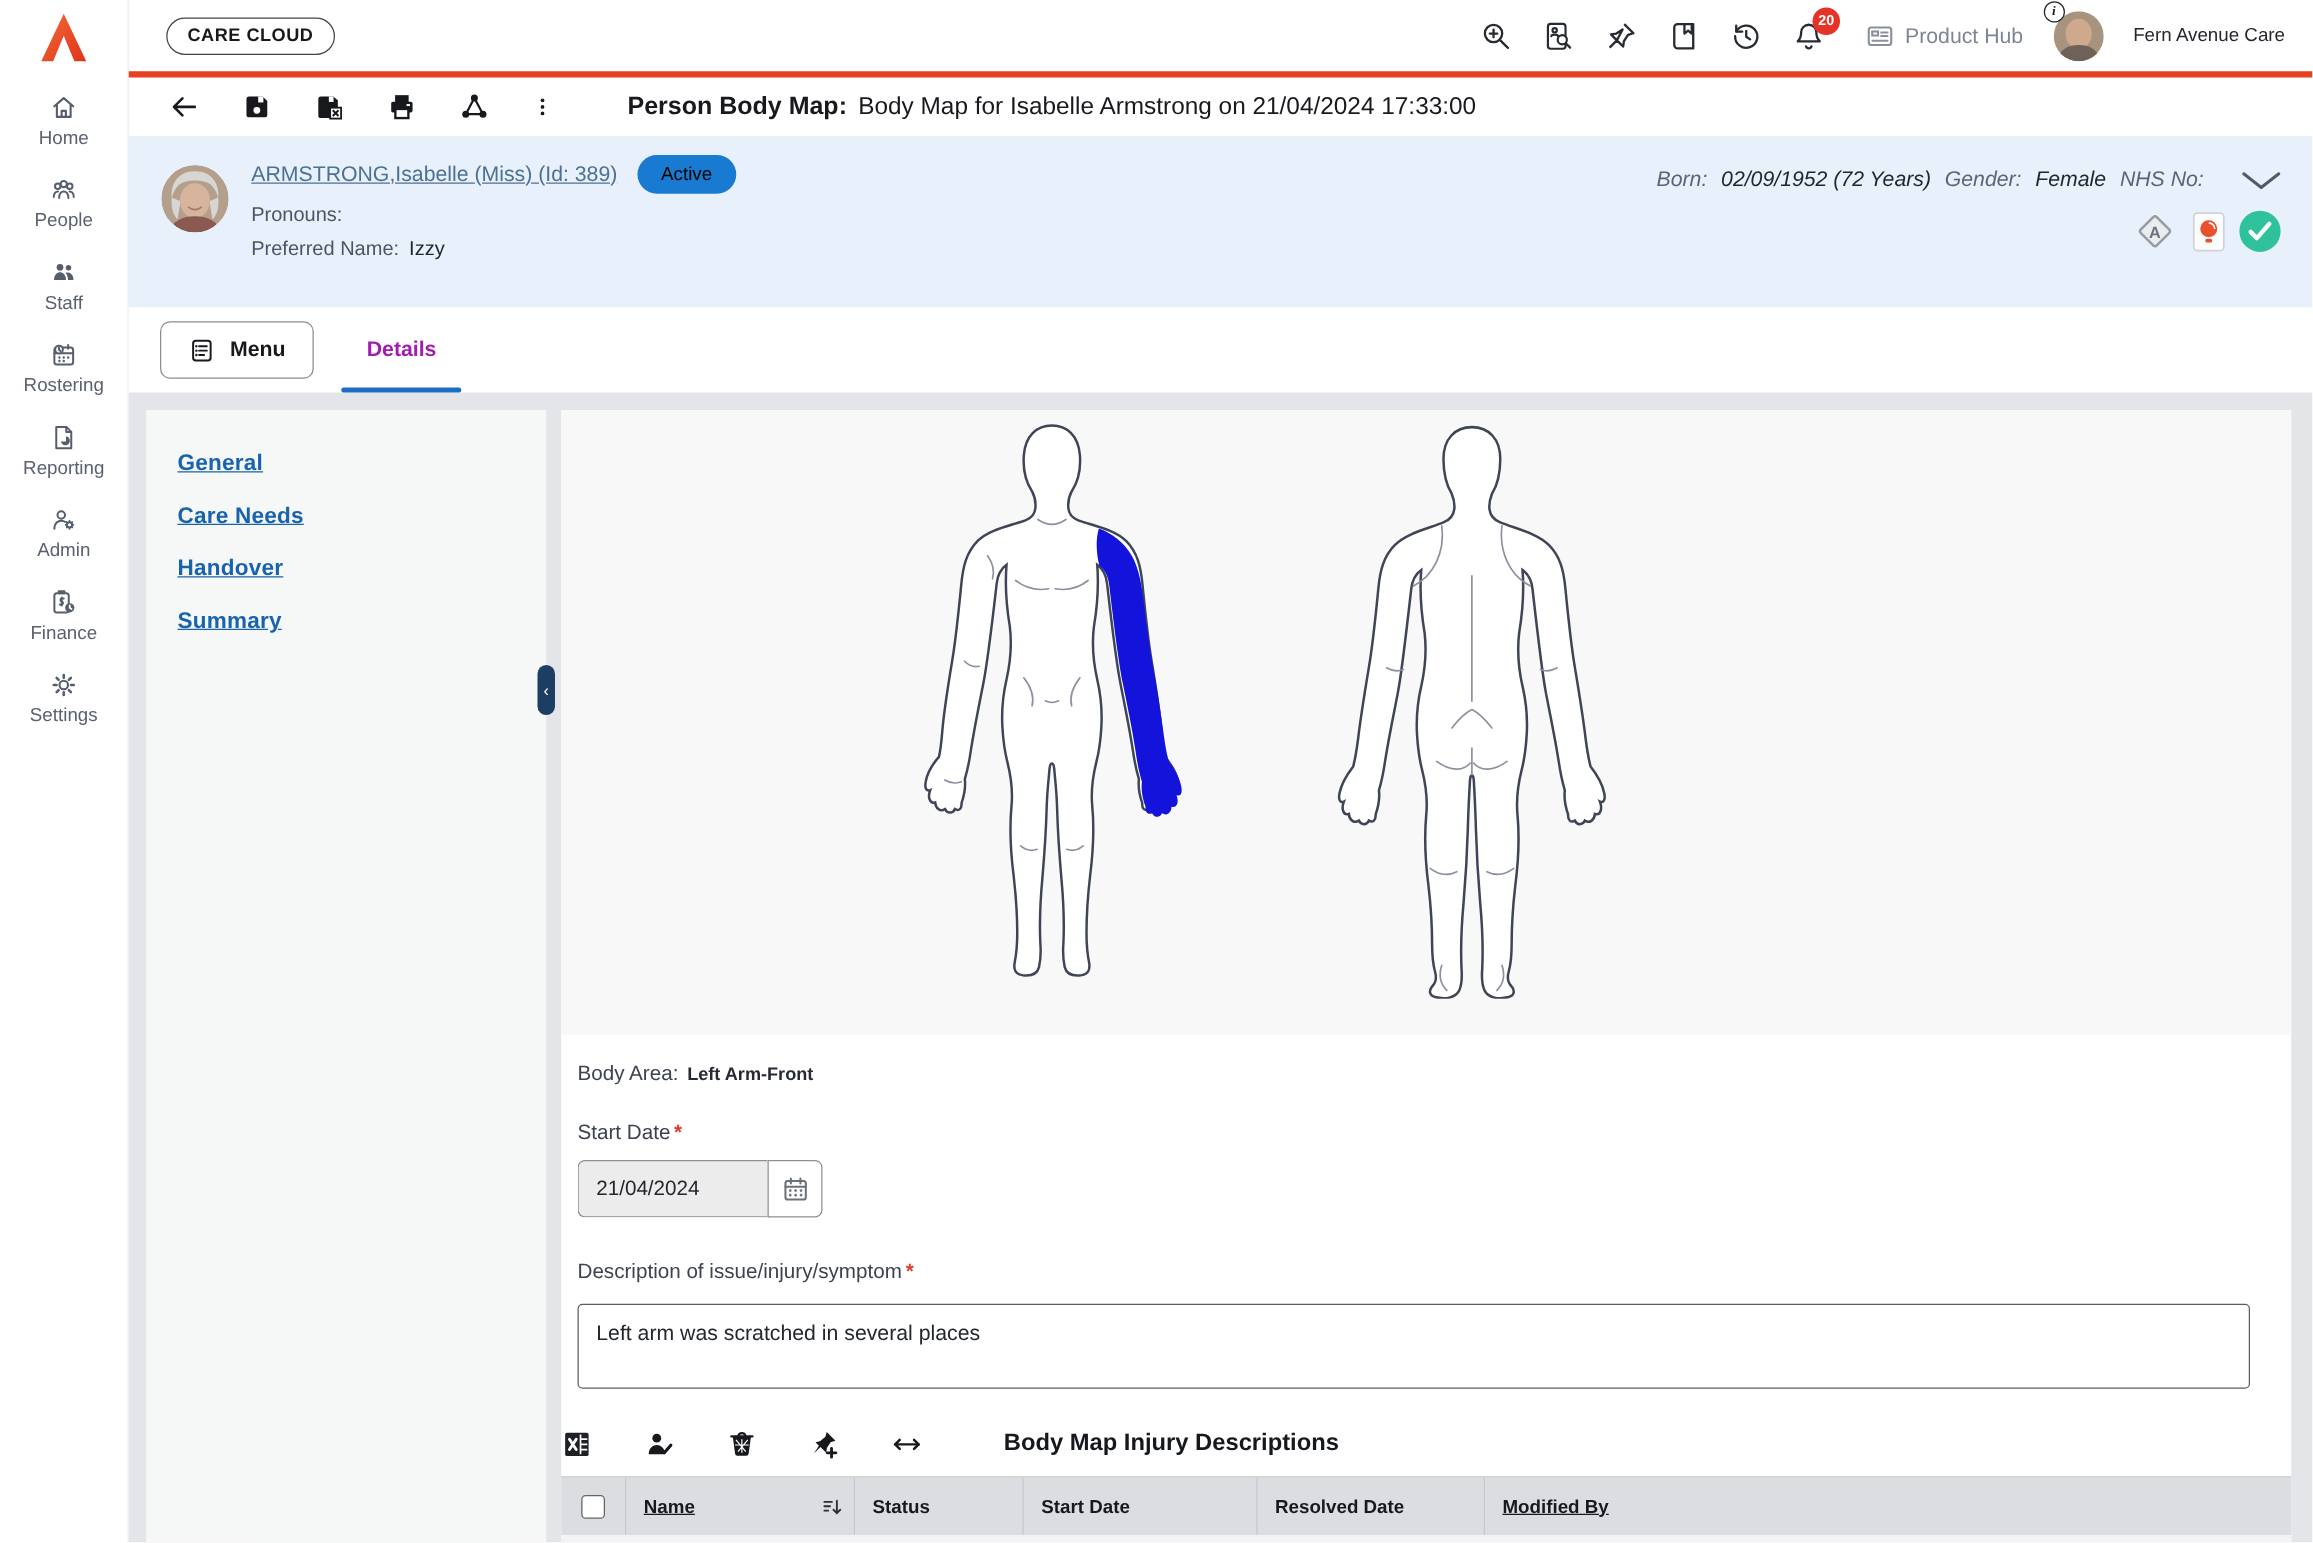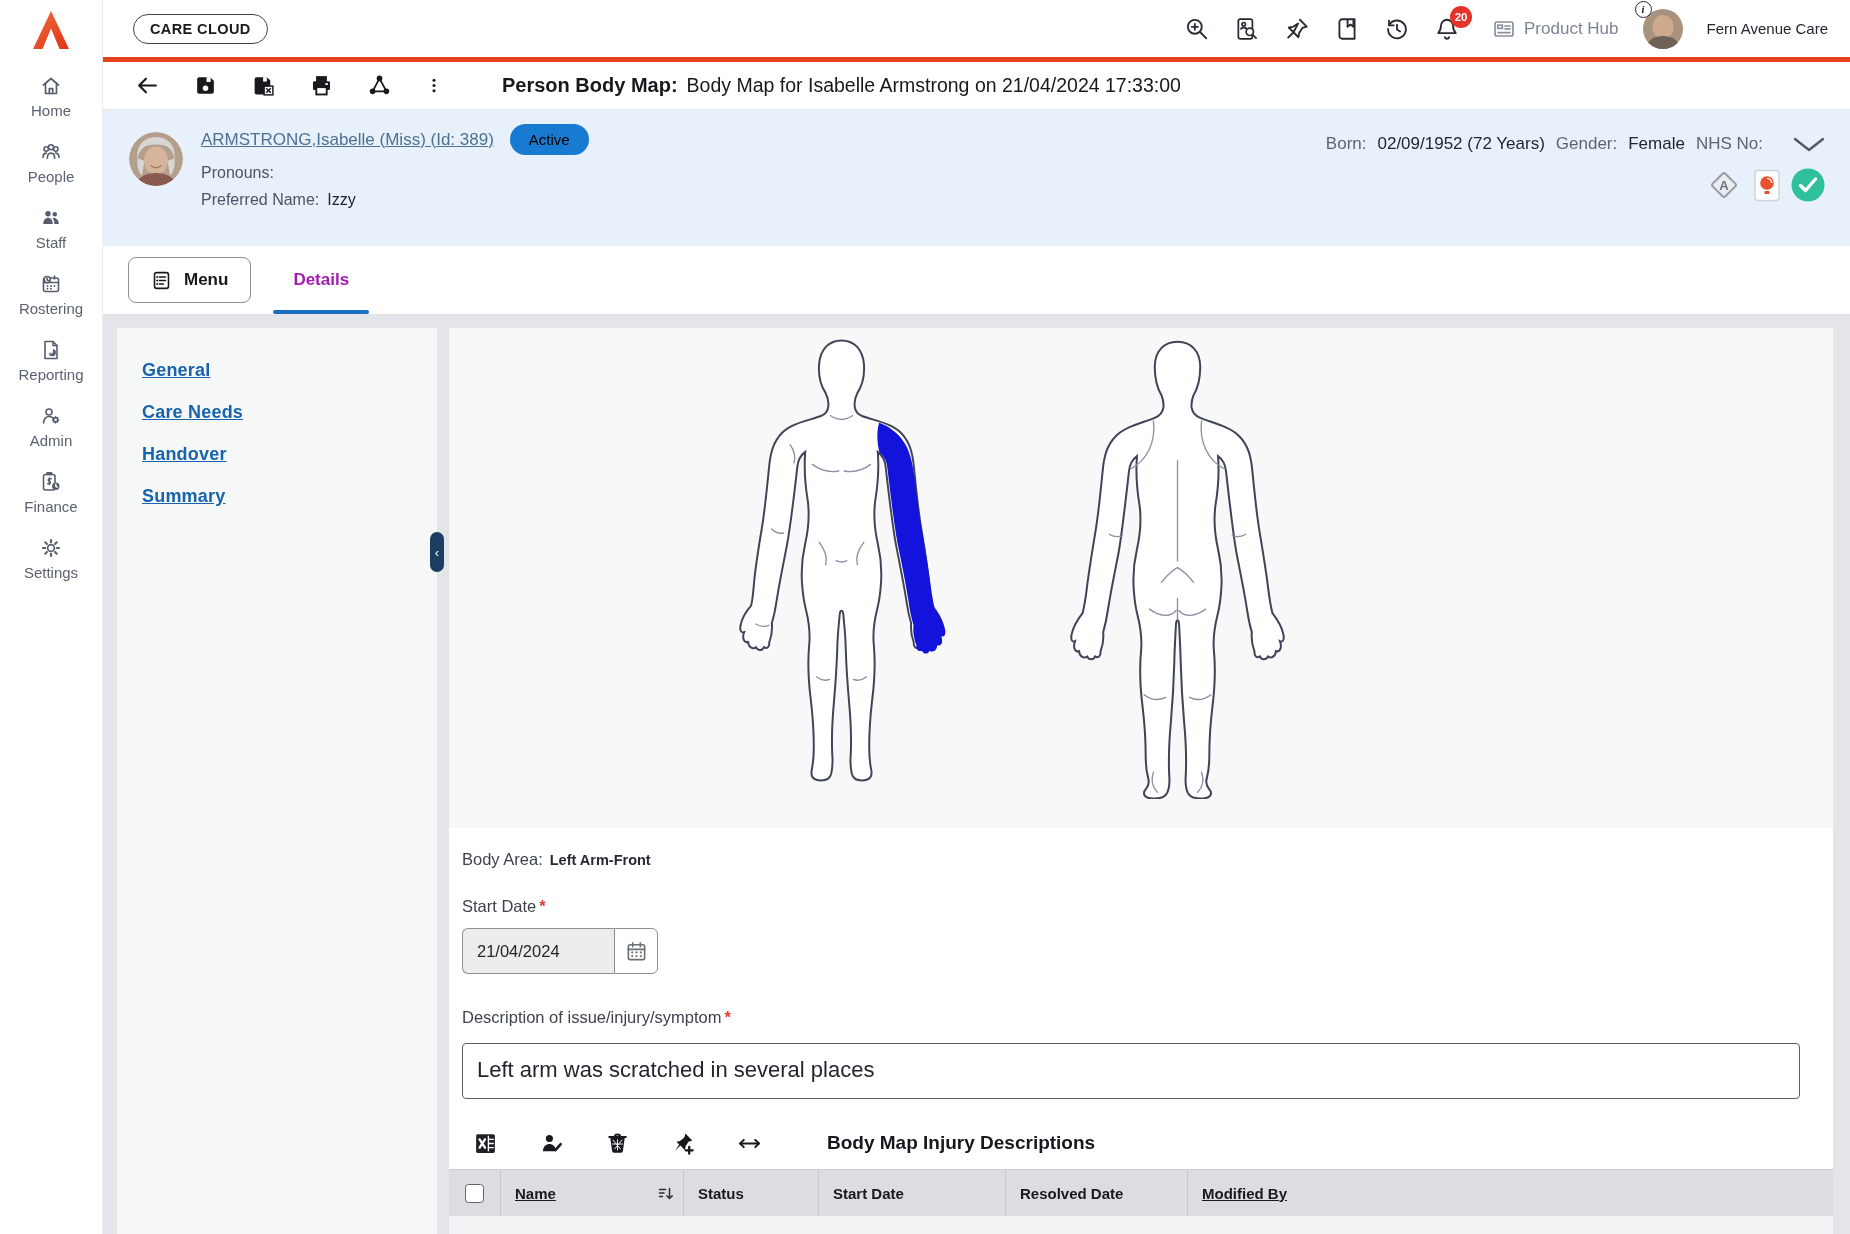--- a/index.html
+++ b/index.html
@@ -40,21 +40,21 @@
   
   .banner { height:136px; background:#e7f0fb; display:flex; padding:10px 24px 0 26px; flex:none; }
   .b-avatar { width:54px; height:54px; margin-top:12px; border-radius:50%; overflow:hidden; flex:none; cursor:pointer; }
   .b-info { margin-left:18px; padding-top:4px; }
   .b-row1 { display:flex; align-items:center; gap:16px; }
   .name-link { color:#4d7192; text-decoration:underline; font-size:17px; cursor:pointer; }
   .status-pill { background:#187bd1; color:#000000; font-size:15px; padding:7px 19px; border-radius:18px; }
   .b-line { font-size:16px; margin-top:9px; color:#4b5563; }
   .b-line .val { color:#23272d; margin-left:8px; }
   .b-right { margin-left:auto; text-align:right; padding-top:14px; }
-  .demo-row { display:flex; align-items:center; gap:11px; font-size:17px; justify-content:space-between; }
+  .demo-row { display:flex; align-items:center; gap:11px; font-size:17px; justify-content:space-between;font-style:italic; }
   .demo-row .lbl { color:#5c6673; }
   .demo-row .val { color:#23272d; }
   .chev { margin-left:18px; cursor:pointer; }
   .alert-row { display:flex; justify-content:flex-end; align-items:center; gap:9px; margin-top:10px; }
   .alert-row > * { cursor:pointer; }
 
   
   .tabsrow { height:68px; background:#fff; display:flex; align-items:center; padding-left:25px; flex:none; }
   .menu-btn { display:flex; align-items:center; gap:12px; border:1px solid #898f96; border-radius:8px; height:46px; padding:0 22px; font-size:17px; font-weight:bold; color:#17191d; cursor:pointer; background:#fff; }
   .menu-icon { width:21px; height:21px; color:#17191d; }
@@ -75,25 +75,25 @@
 
   .formarea { padding:22px 33px 0 13px; }
   .ba-line { font-size:16.5px; color:#3c434f; }
   .ba-val { font-weight:bold; font-size:14.5px; color:#262b33; margin-left:7px; }
   .flabel { font-size:16.5px; color:#3c434f; margin-top:28px; display:flex; gap:3px; width:max-content; }
   .flabel.desc { margin-top:34px; }
   .req { color:#e23b2e; font-weight:bold; }
   .date-group { margin-top:12px; display:flex; }
   .date-input { width:152px; height:46px; background:#ececec; border:1px solid #8b9097; border-right:none; border-radius:6px 0 0 6px; font-size:16.5px; padding:0 14px; color:#23272d; font-family:inherit; outline:none; }
   .cal-btn { width:44px; height:46px; border:1px solid #8b9097; border-radius:0 6px 6px 0; background:#fff; display:flex; align-items:center; justify-content:center; cursor:pointer; }
-  textarea.desc-box { display:block; margin-top:16px; width:100%; height:56px; border:1px solid #5a5f66; border-radius:4px; padding:13px 14px; font-size:22px; font-family:inherit; resize:none; color:#23272d; outline:none; background:#fff; }
+  textarea.desc-box { display:block; margin-top:16px; width:100%; height:68px; border:1px solid #5a5f66; border-radius:4px; padding:13px 14px; font-size:17px; font-family:inherit; resize:none; color:#23272d; outline:none; background:#fff; }
 
   
   .tablesec { margin-top:18px; display:flex; flex-direction:column; flex:1; min-height:0; }
-  .ttoolbar { height:52px; display:flex; align-items:center; padding-left:24px; flex:none; }
+  .ttoolbar { height:52px; display:flex; align-items:center; flex:none; }
   .t-icon { width:25px; height:25px; color:#17191d; margin-right:41px; cursor:pointer; flex:none; }
   .t-title { font-size:19px; font-weight:bold; margin-left:24px; color:#15181d; }
   .thead { display:flex; background:#dbdde1; border-top:1px solid #cdd0d4; height:47px; align-items:stretch; font-size:15px; font-weight:bold; color:#17191d; flex:none; }
   .th { display:flex; align-items:center; padding-left:14px; border-right:1px solid #c6c9cd; cursor:pointer; }
   .th-check { width:52px; justify-content:center; padding-left:0; }
   .th-name  { width:183px; justify-content:space-between; padding-right:9px; }
   .th-desc  { width:375px; }
   .th-status{ width:135px; }
   .th-start { width:187px; }
   .th-res   { width:182px; }

